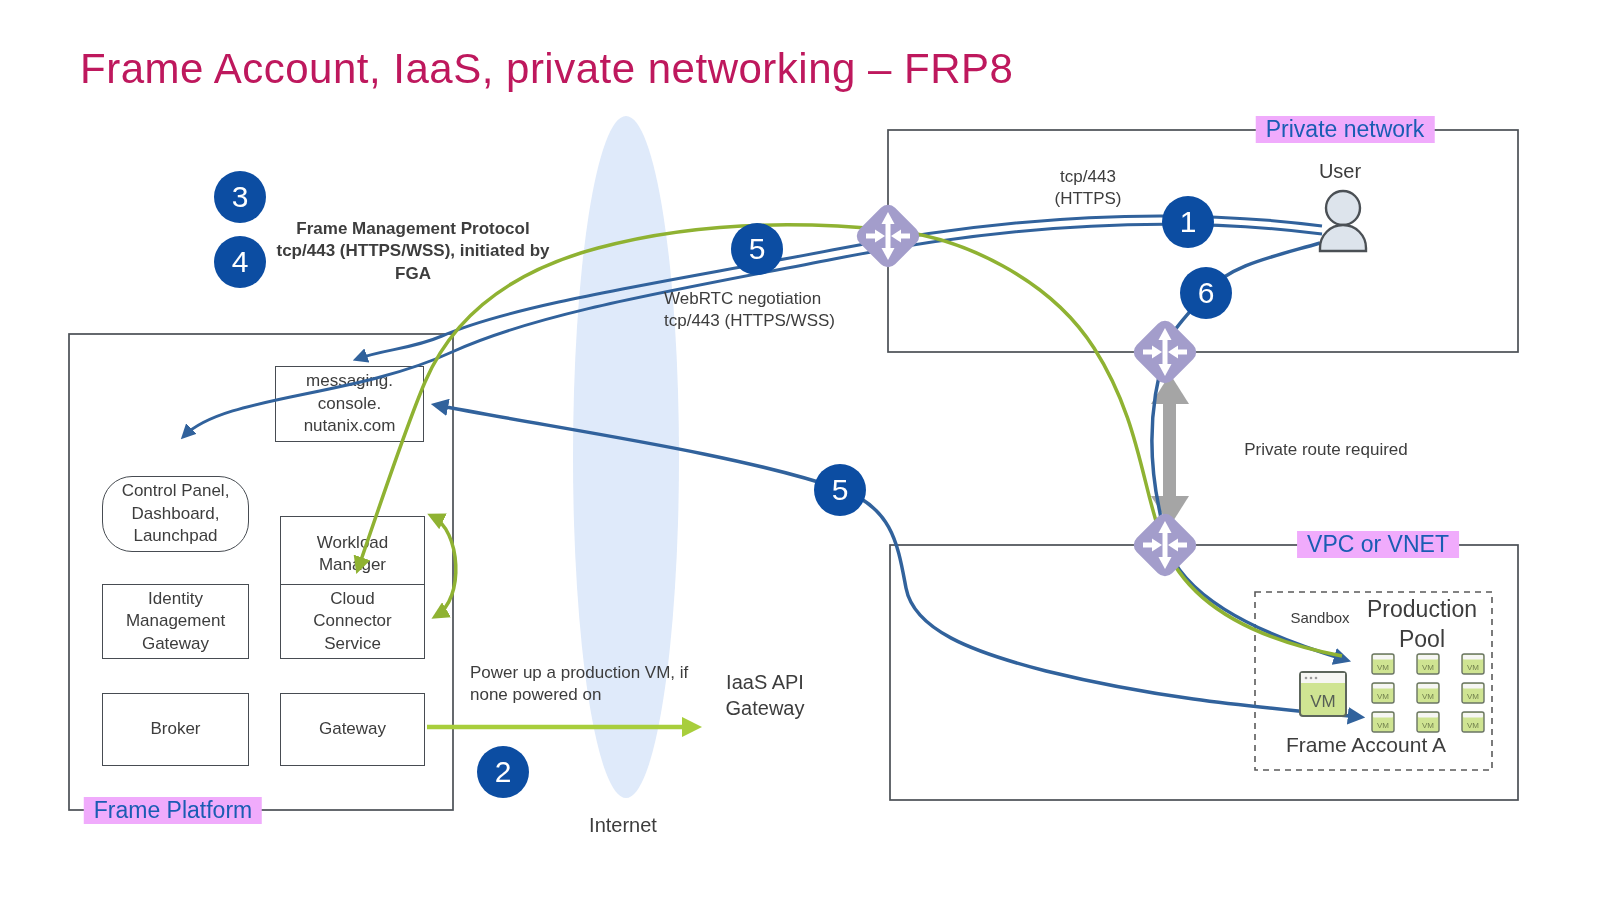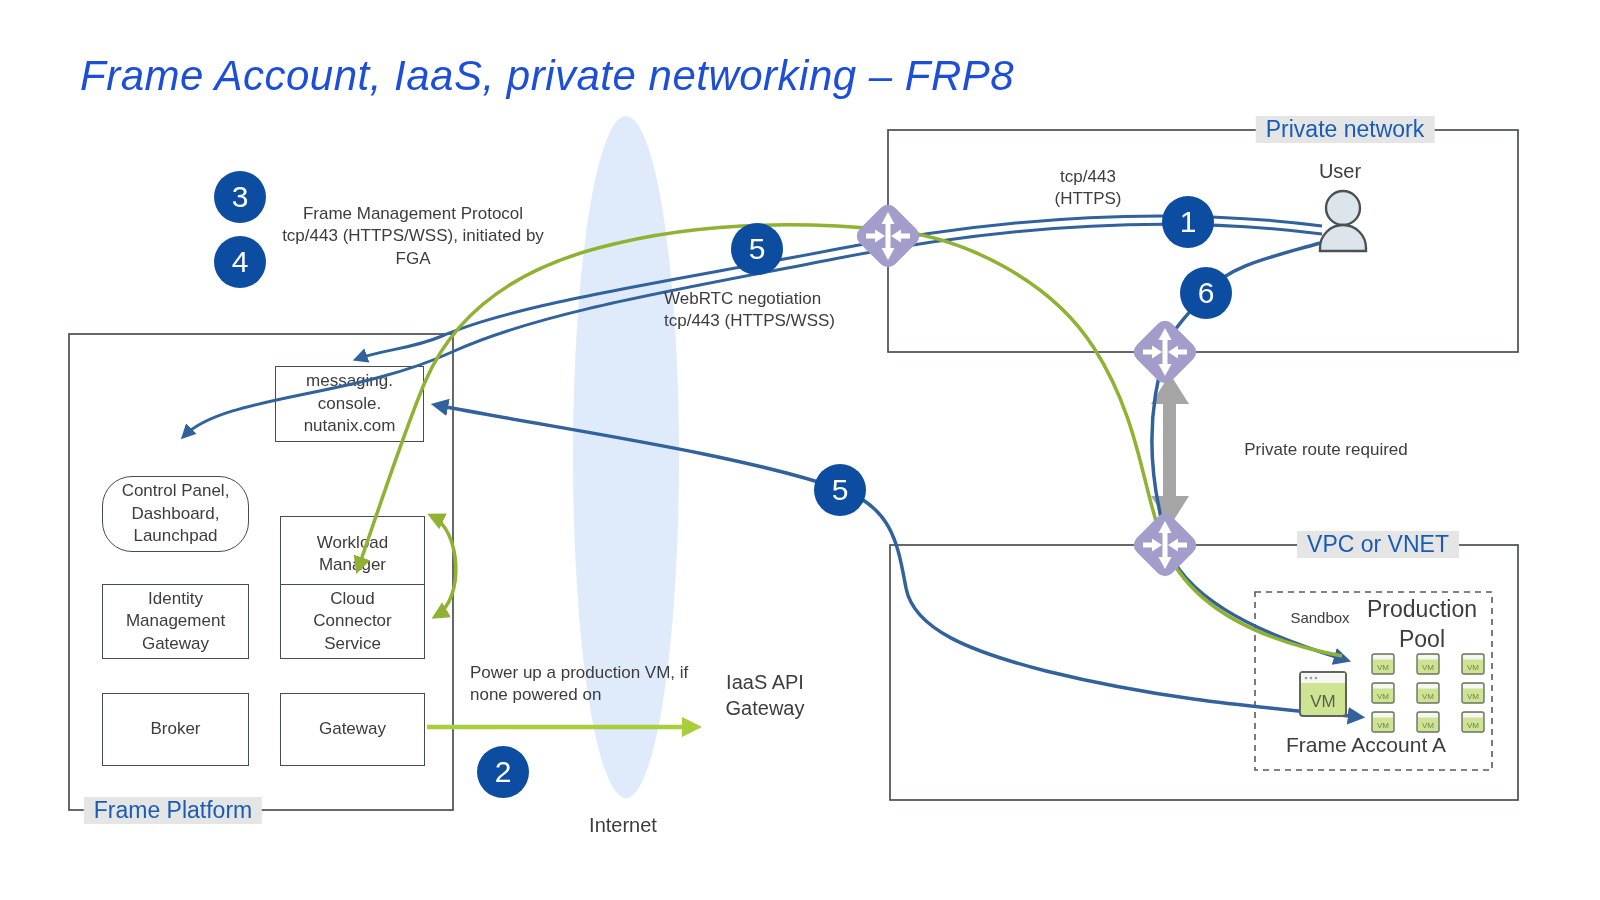--- a/index.html
+++ b/index.html
@@ -1,29 +1,29 @@
 <!DOCTYPE html>
 <html><head>
 <meta charset="utf-8">
 <style>
   html,body{margin:0;padding:0;background:#fff;}
   #stage{position:relative;width:1600px;height:900px;overflow:hidden;
          font-family:"Liberation Sans",sans-serif;background:#fff;}
   #diagram-svg{position:absolute;left:0;top:0;z-index:2;pointer-events:none;}
   .layer-boxes{position:absolute;left:0;top:0;width:100%;height:100%;z-index:1;}
   .layer-text{position:absolute;left:0;top:0;width:100%;height:100%;z-index:3;pointer-events:none;}
-  .title{position:absolute;left:80px;top:52px;font-size:42px;font-weight:500;
-         color:#1d4ed8;letter-spacing:.5px;white-space:nowrap;font-style:italic;}
+  .title{position:absolute;left:80px;top:45px;font-size:42px;font-weight:500;
+         color:#be185d;letter-spacing:.5px;white-space:nowrap;}
   .node-box{position:absolute;background:#fff;border:1.6px solid #474c52;
             display:flex;align-items:center;justify-content:center;text-align:center;
             font-size:17px;line-height:1.32;color:#3d3d3d;white-space:pre-line;}
   .lbl{position:absolute;color:#3d3d3d;font-size:17px;line-height:1.32;white-space:pre-line;}
   .lbl.center{transform:translateX(-50%);text-align:center;}
   .blue-lbl{position:absolute;color:#1a5cb3;font-size:23px;font-weight:500;
-            background:#e5e5e5;padding:0 10px;transform:translateX(-50%);white-space:nowrap;}
+            background:#f0abfc;padding:0 10px;transform:translateX(-50%);white-space:nowrap;}
   .step{position:absolute;width:52px;height:52px;border-radius:50%;background:#0c4da2;
         color:#fff;font-size:30px;display:flex;align-items:center;justify-content:center;}
   .big-lbl{font-size:20px;}
 </style>
 </head>
 <body>
 
 <div id="stage">
 
   <div class="layer-boxes">
@@ -135,21 +135,21 @@
     <div class="blue-lbl" style="left:1378px;top:531px;">VPC or VNET</div>
 
     <div class="step" style="left:1162px;top:196px;">1</div>
     <div class="step" style="left:477px;top:746px;">2</div>
     <div class="step" style="left:214px;top:171px;">3</div>
     <div class="step" style="left:214px;top:236px;">4</div>
     <div class="step" style="left:731px;top:223px;">5</div>
     <div class="step" style="left:814px;top:464px;">5</div>
     <div class="step" style="left:1180px;top:267px;">6</div>
 
-    <div class="lbl center" style="left:413px;top:203px;">Frame Management Protocol
+    <div class="lbl center" style="left:413px;top:218px;font-weight:bold;">Frame Management Protocol
 tcp/443 (HTTPS/WSS), initiated by
 FGA</div>
     <div class="lbl" style="left:664px;top:288px;">WebRTC negotiation
 tcp/443 (HTTPS/WSS)</div>
     <div class="lbl center" style="left:1088px;top:166px;">tcp/443
 (HTTPS)</div>
     <div class="lbl center" style="left:1326px;top:439px;">Private route required</div>
     <div class="lbl" style="left:470px;top:662px;">Power up a production VM, if
 none powered on</div>
     <div class="lbl center big-lbl" style="left:765px;top:669px;">IaaS API

